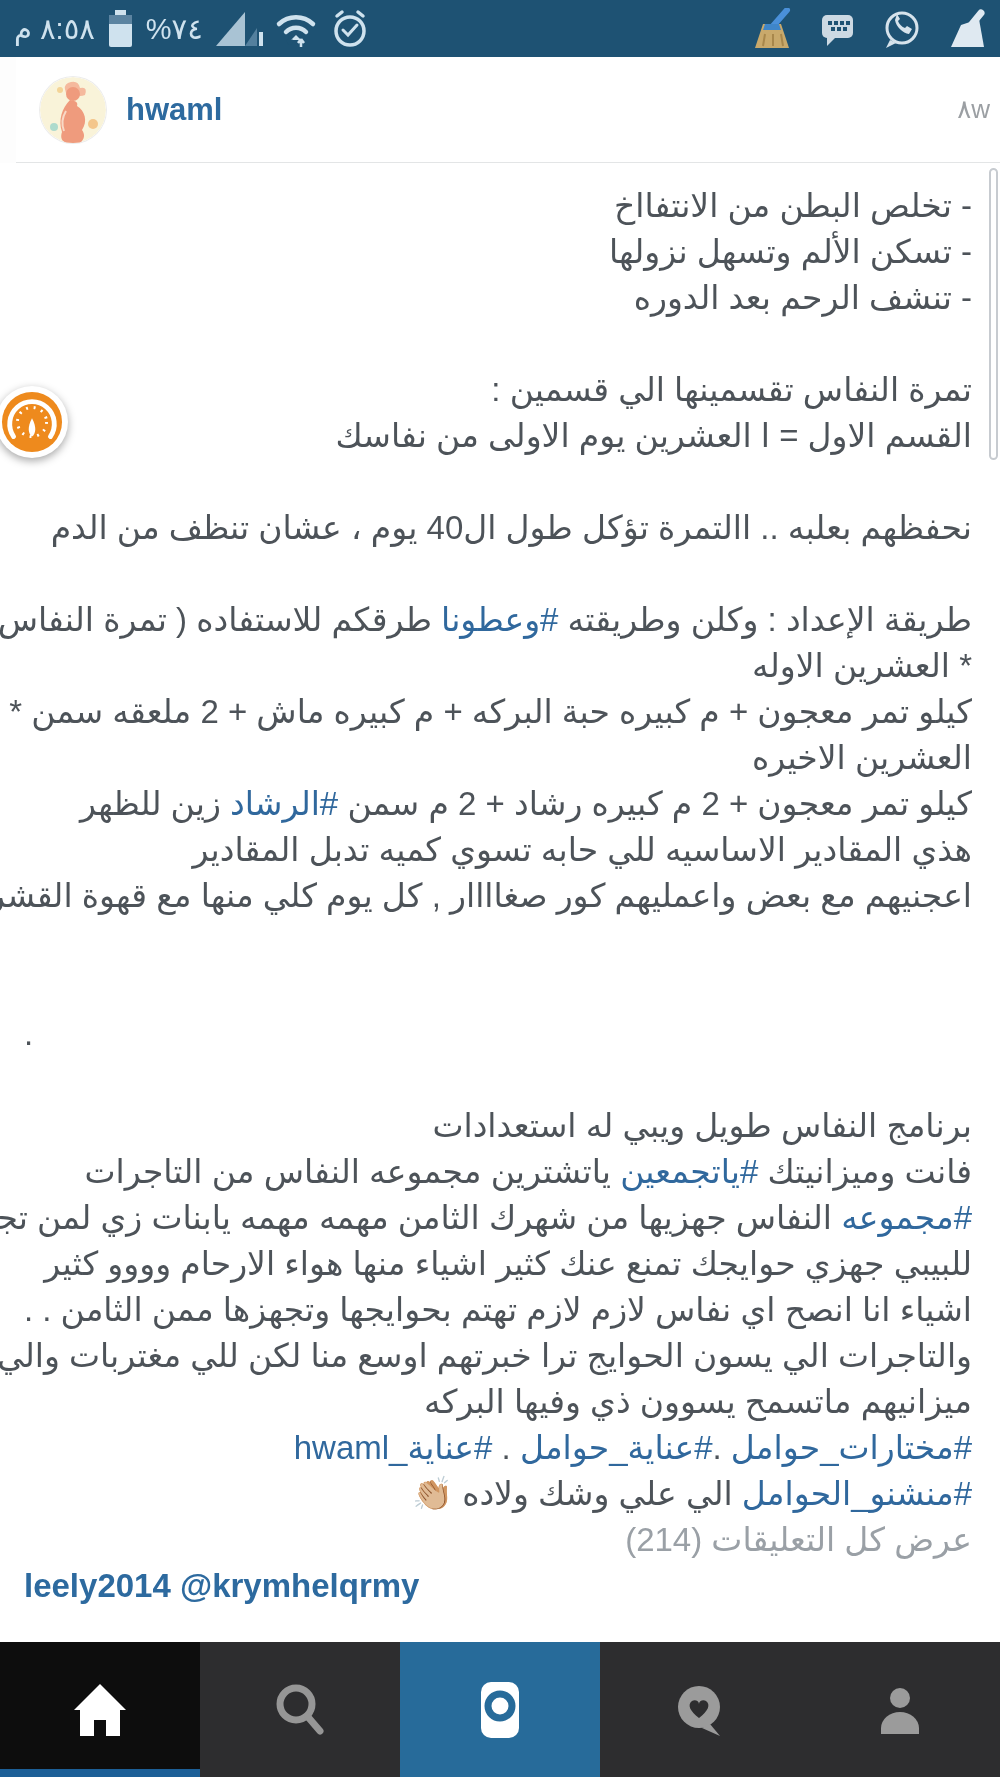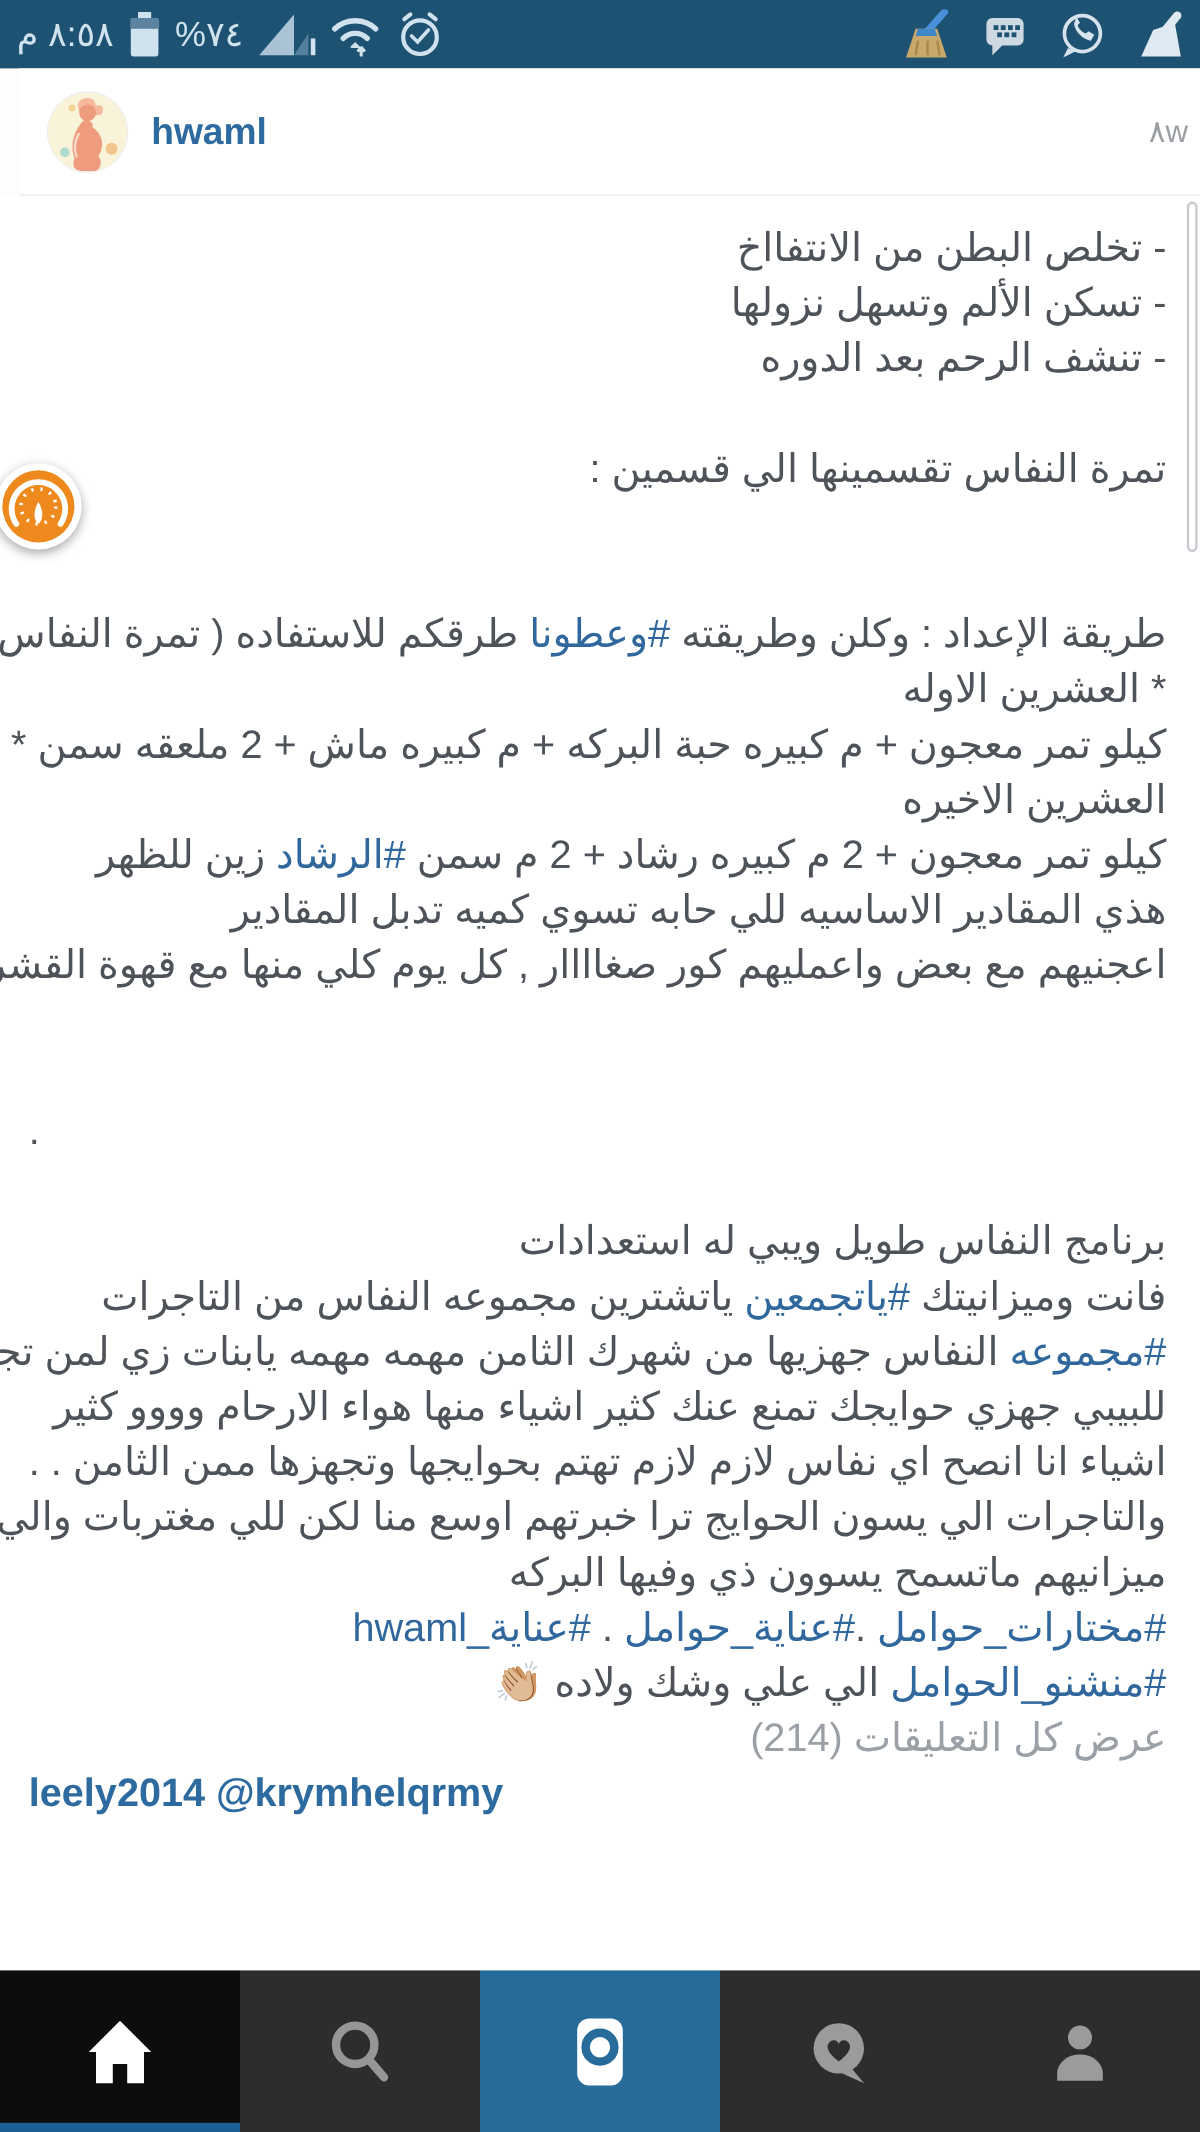--- a/index.html
+++ b/index.html
@@ -146,21 +146,23 @@
   <span class="username">hwaml</span>
   <span class="timestamp">٨w</span>
 </div>
 
 <div class="caption">
     <div class="cap-line"><span>- تخلص البطن من الانتفااخ</span></div>
     <div class="cap-line"><span>- تسكن الألم وتسهل نزولها</span></div>
     <div class="cap-line"><span>- تنشف الرحم بعد الدوره</span></div>
     <div class="cap-blank"></div>
     <div class="cap-line"><span>تمرة النفاس تقسمينها الي قسمين :</span></div>
-    <div class="cap-blank"></div>
+    <div class="cap-line"><span>القسم الاول = ا العشرين يوم الاولى من نفاسك</span></div>
+    <div class="cap-blank"></div>
+    <div class="cap-line"><span>نحفظهم بعلبه .. االتمرة تؤكل طول ال40 يوم ،  عشان تنظف من الدم</span></div>
     <div class="cap-blank"></div>
     <div class="cap-line"><span>طريقة الإعداد : وكلن وطريقته </span><span class="hash">#وعطونا</span><span> طرقكم للاستفاده ( تمرة النفاس ) :</span></div>
     <div class="cap-line"><span>* العشرين الاوله</span></div>
     <div class="cap-line"><span>كيلو تمر معجون + م كبيره حبة البركه + م كبيره ماش + 2 ملعقه سمن *</span></div>
     <div class="cap-line"><span>العشرين الاخيره</span></div>
     <div class="cap-line"><span>كيلو تمر معجون + 2 م كبيره رشاد + 2 م سمن  </span><span class="hash">#الرشاد</span><span> زين للظهر</span></div>
     <div class="cap-line"><span>هذي المقادير الاساسيه للي حابه تسوي كميه تدبل المقادير</span></div>
     <div class="cap-line"><span>اعجنيهم مع بعض واعمليهم كور صغاااار , كل يوم كلي منها مع قهوة القشر .</span></div>
     <div class="cap-blank"></div>
     <div class="cap-blank"></div>

